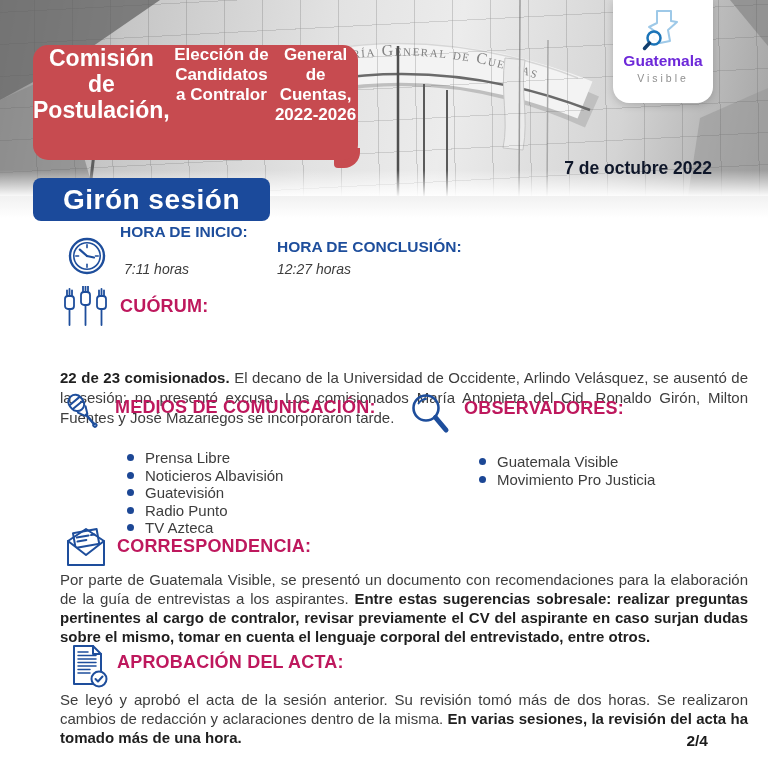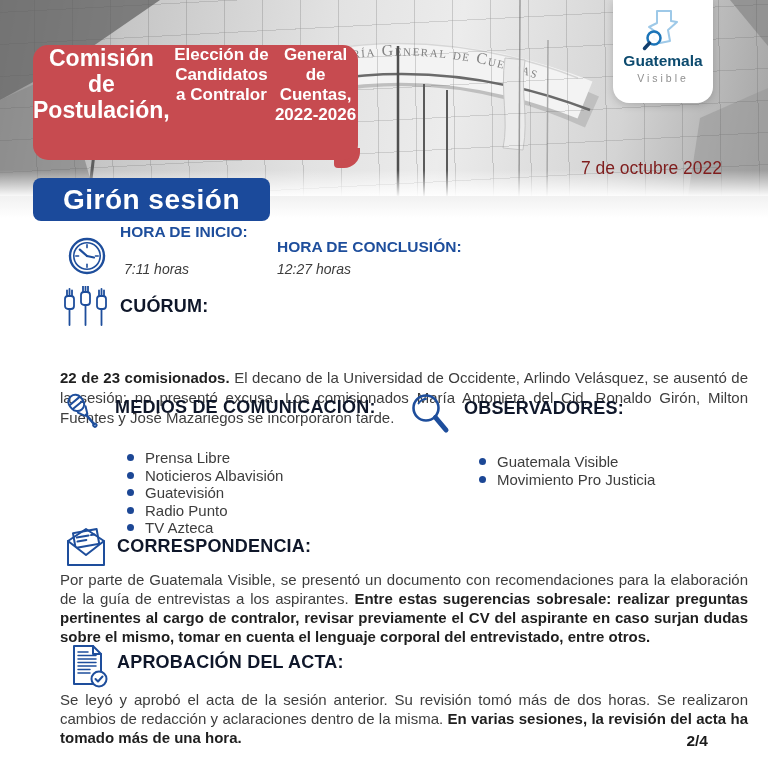--- a/index.html
+++ b/index.html
@@ -22,29 +22,29 @@
   .title-card{position:absolute;left:33px;top:45px;width:325px;height:115px;
       background:#c74b50;border-radius:15px;color:#fff;text-align:center;
       display:flex;justify-content:center;gap:3px;z-index:4;}
   .title-tail{position:absolute;left:334px;top:148px;width:26px;height:20px;
       background:#c74b50;border-radius:0 0 16px 4px;z-index:3;}
   .title-l1{font-size:23px;font-weight:bold;line-height:26px;}
   .title-l2{font-size:17px;font-weight:bold;line-height:20px;}
   .logo-card{position:absolute;left:613px;top:0;width:100px;height:103px;background:#fff;
       border-radius:0 0 16px 16px;box-shadow:0 2px 8px rgba(0,0,0,.18);z-index:5;
       display:flex;flex-direction:column;align-items:center;}
-  .logo-name{font-size:15.5px;font-weight:bold;color:#0c4a6e;line-height:16px;margin-top:1px;}
+  .logo-name{font-size:15.5px;font-weight:bold;color:#6d28d9;line-height:16px;margin-top:1px;}
   .logo-sub{font-size:10.5px;color:#8f8f8f;letter-spacing:3px;margin-top:3px;}
-  .date{position:absolute;right:46px;top:158px;font-size:17.5px;font-weight:normal;color:#7f1d1d;z-index:4;}
+  .date{position:absolute;right:56px;top:158px;font-size:17.5px;font-weight:bold;color:#0f172a;z-index:4;}
   .session-banner{position:absolute;left:33px;top:178px;width:237px;height:43px;background:#1b4a9b;
       border-radius:8px;display:flex;align-items:center;justify-content:center;z-index:6;}
   .session-banner span{color:#fff;font-size:28px;font-weight:bold;letter-spacing:.5px;}
 
   
-  .sec-title{position:absolute;font-size:18px;font-weight:bold;color:#0f172a;letter-spacing:.2px;}
+  .sec-title{position:absolute;font-size:18px;font-weight:bold;color:#be185d;letter-spacing:.2px;}
   .sched-label{position:absolute;font-size:15.5px;font-weight:bold;color:#1e4e9c;}
   .sched-value{position:absolute;font-size:14px;color:#3d3d3d;font-style:italic;}
   .para{position:absolute;left:60px;width:688px;font-size:15px;line-height:20px;
         color:#3d3d3d;text-align:justify;margin:0;}
   .para strong{color:#1f1f1f;}
   .para.tight{line-height:19px;}
   .blist{position:absolute;margin:15px;padding:0;list-style:none;}
   .blist li{display:flex;align-items:center;gap:11px;height:17.5px;font-size:15px;color:#3d3d3d;}
   .dot{width:7px;height:7px;border-radius:50%;background:#1c4795;flex:0 0 auto;}
   .pagenum{position:absolute;right:60px;top:732px;font-size:15.5px;font-weight:bold;color:#1b1b1b;}

